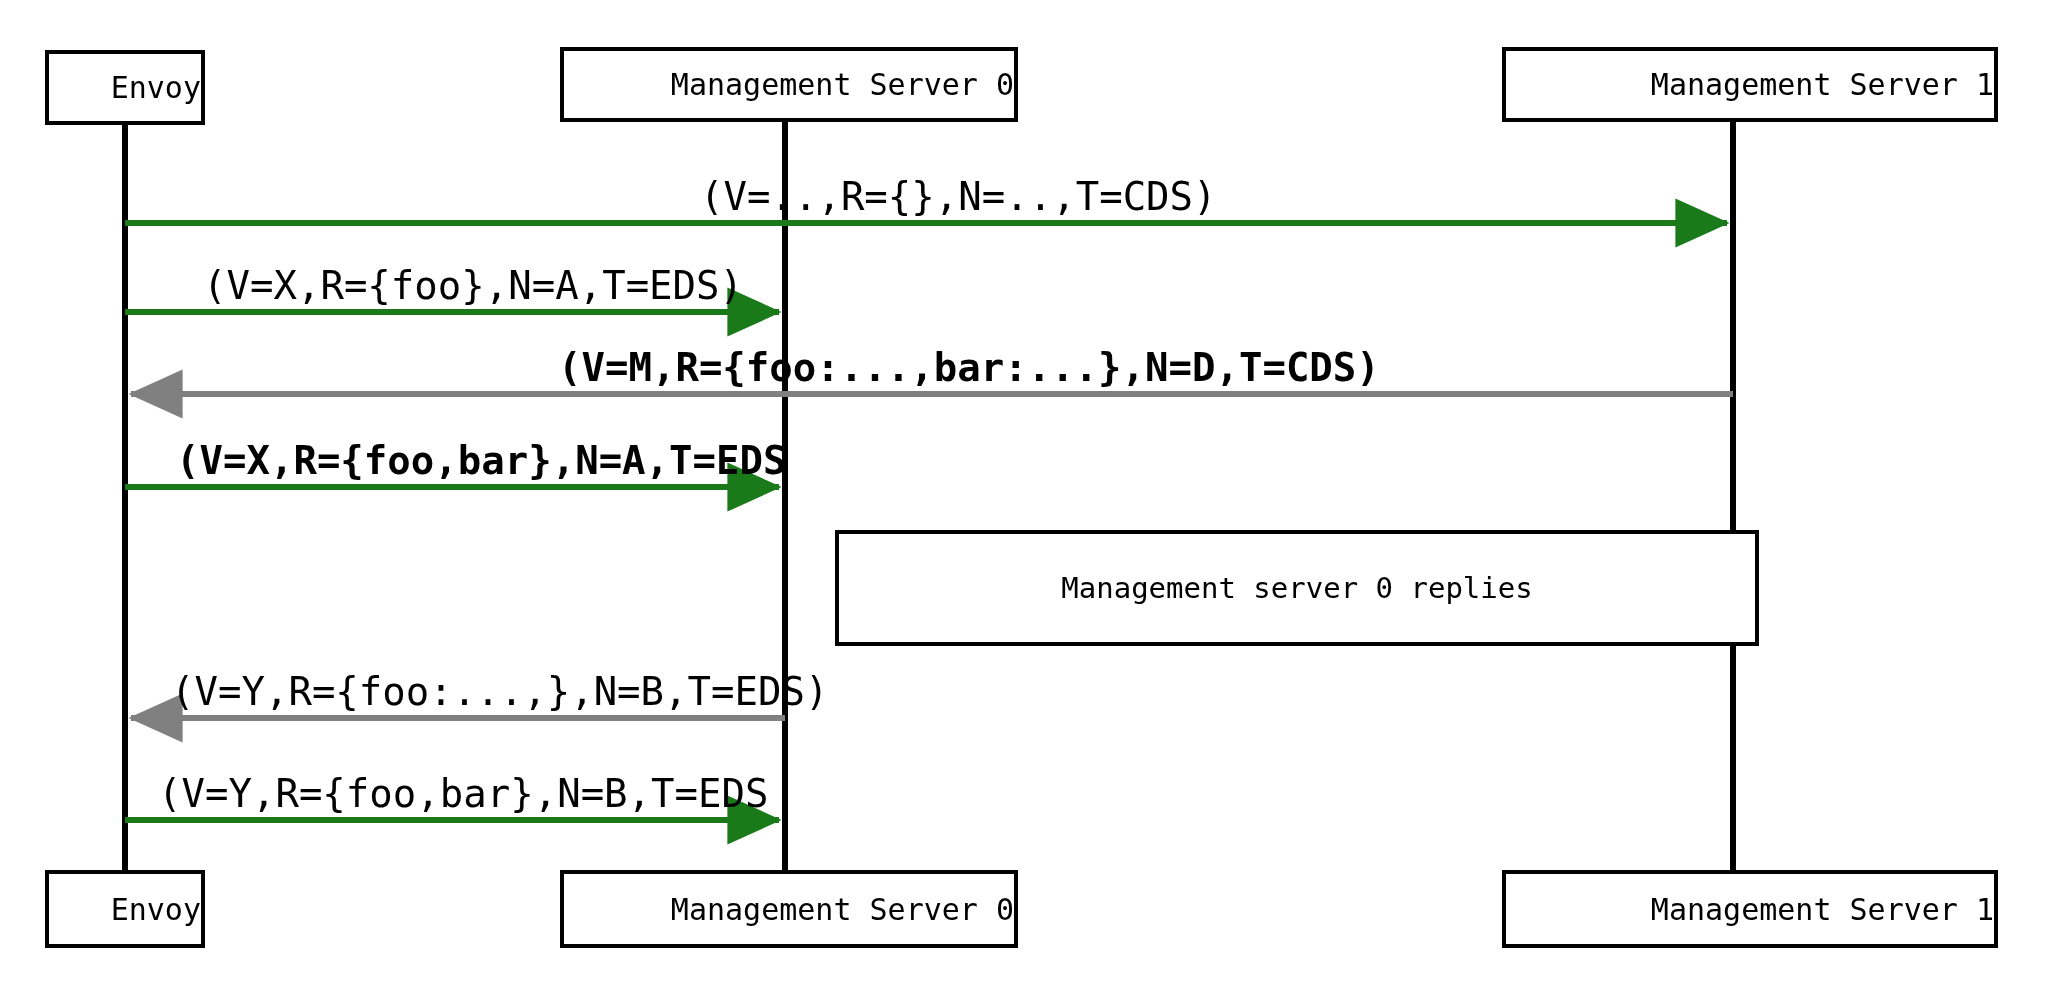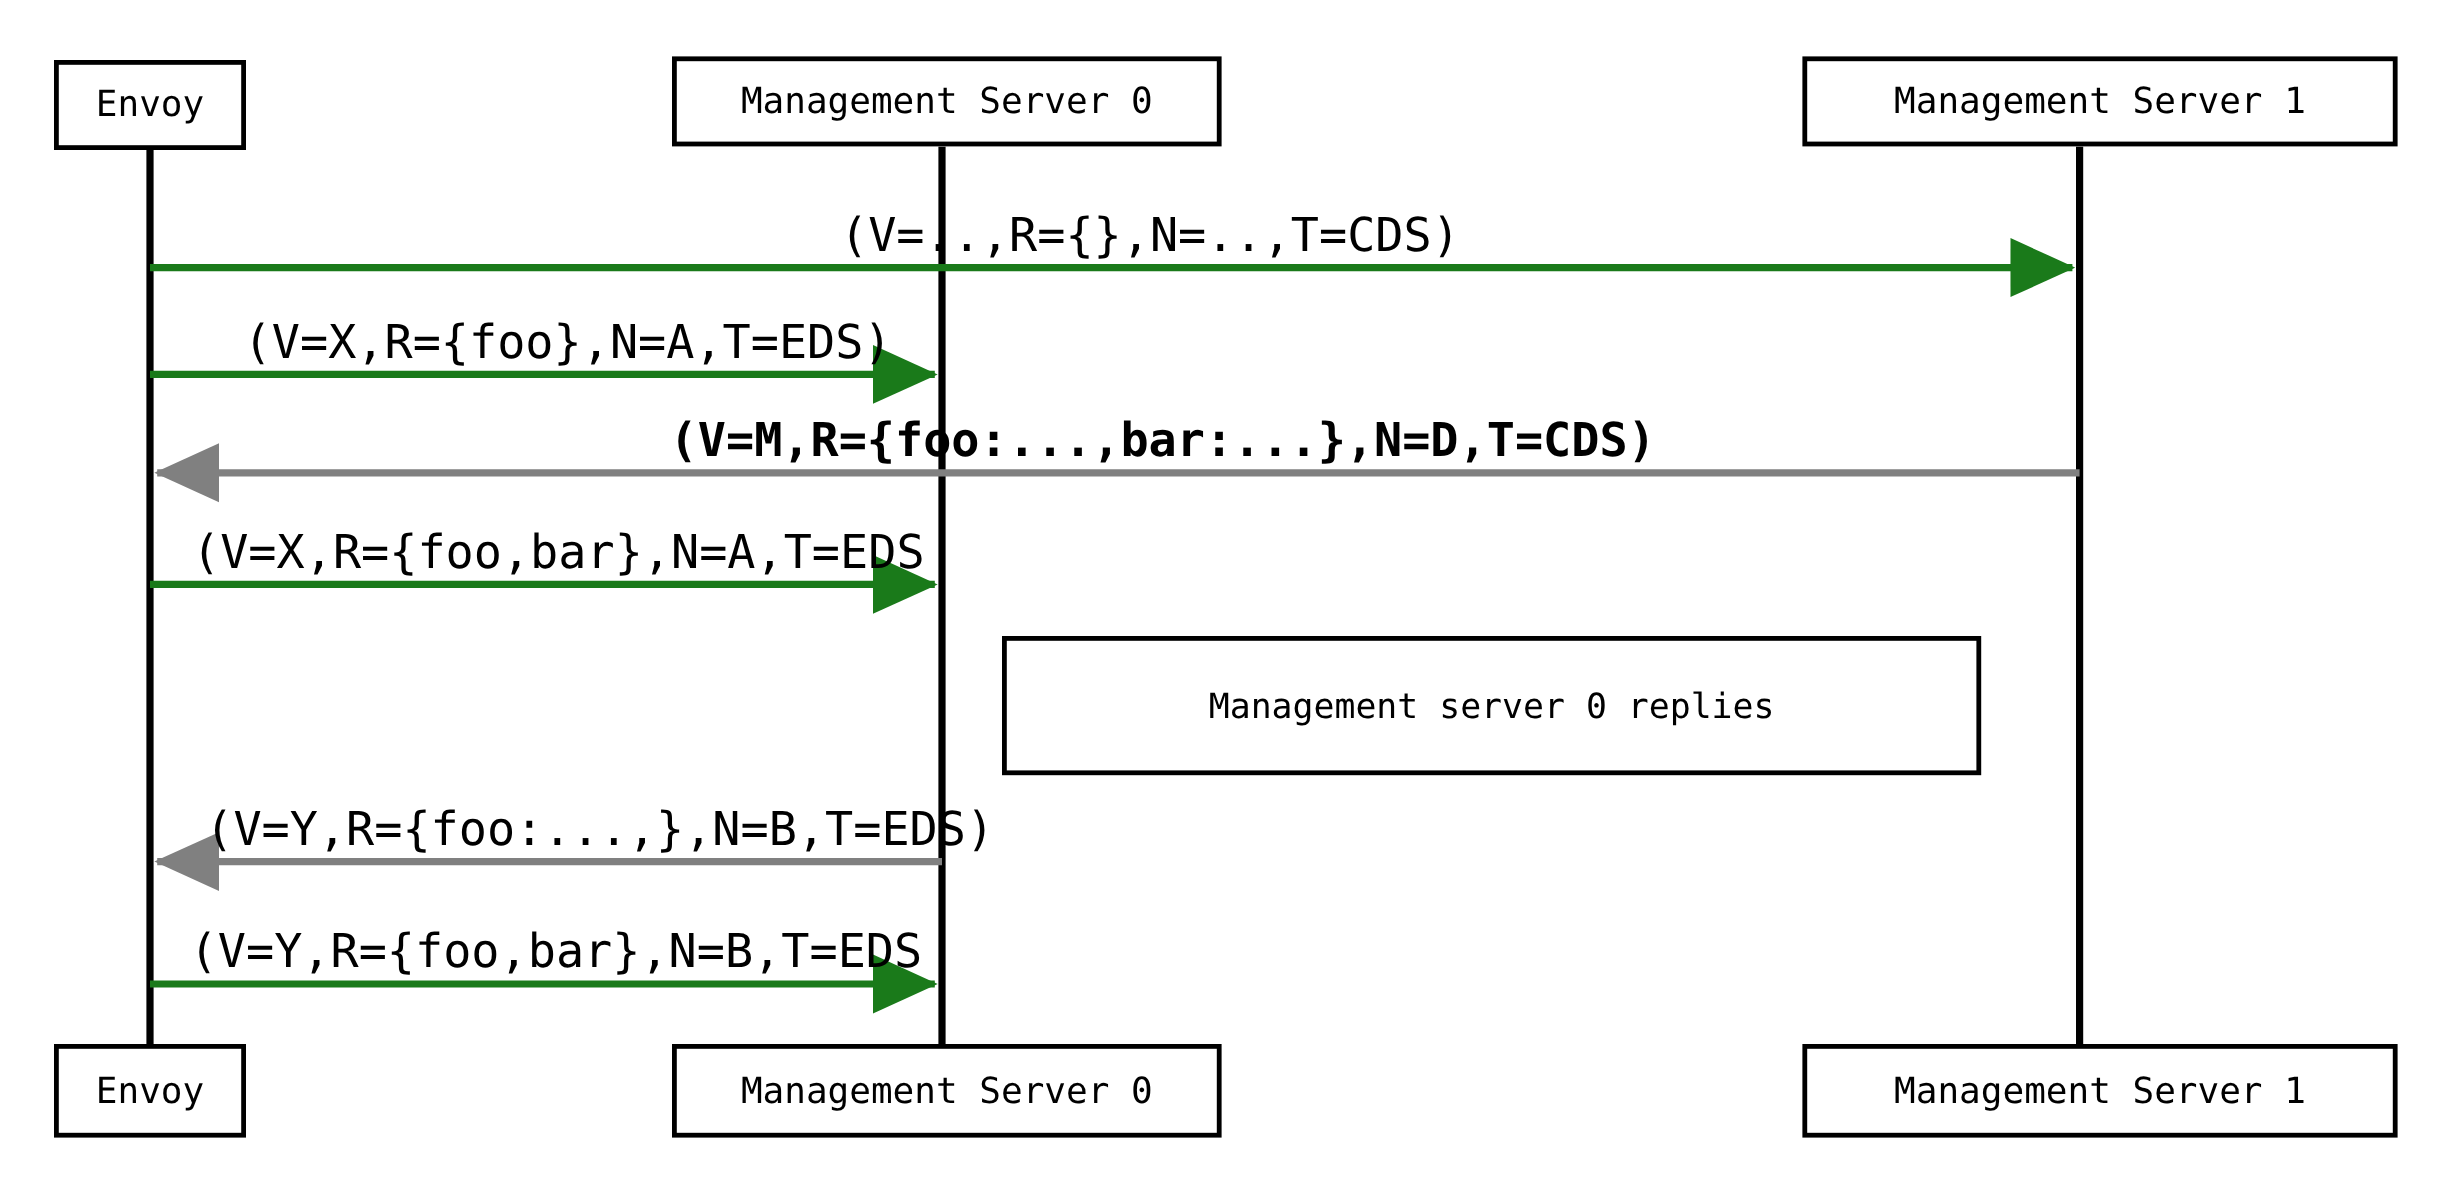--- a/index.html
+++ b/index.html
@@ -22,21 +22,21 @@
     width: 2048px;
     height: 996px;
   }
   .actor-box {
     position: absolute;
     box-sizing: border-box;
     border: 4px solid #000000;
     background: #ffffff;
     display: flex;
     align-items: center;
-    justify-content: center;
+    justify-content: flex-end;
   }
   .actor-label {
     font-family: "DejaVu Sans Mono", "Liberation Mono", monospace;
     font-size: 30px;
     color: #000000;
     white-space: pre;
     letter-spacing: 0px;
   }
   .note-box {
     position: absolute;
@@ -125,23 +125,23 @@
   <div class="actor-box" style="left:1502px; top:870px; width:496px; height:78px;">
     <span class="actor-label">Management Server 1</span>
   </div>
 
   <div class="msg-label" style="left:700px; top:180px;">(V=..,R={},N=..,T=CDS)</div>
 
   <div class="msg-label" style="left:203px; top:269px;">(V=X,R={foo},N=A,T=EDS)</div>
 
   <div class="msg-label" style="left:558px; top:351px;font-weight:bold;">(V=M,R={foo:...,bar:...},N=D,T=CDS)</div>
 
-  <div class="msg-label" style="left:160px; top:444px;">(V=X,R={foo,bar},N=A,T=EDS</div>
+  <div class="msg-label" style="left:176px; top:444px;font-weight:bold;">(V=X,R={foo,bar},N=A,T=EDS</div>
 
   <div class="msg-label" style="left:171px; top:675px;">(V=Y,R={foo:...,},N=B,T=EDS)</div>
 
   <div class="msg-label" style="left:158px; top:777px;">(V=Y,R={foo,bar},N=B,T=EDS</div>
 
-  <div class="note-box" style="left:835px; top:530px; width:816px; height:116px;">
+  <div class="note-box" style="left:835px; top:530px; width:924px; height:116px;">
     <div class="note-line">Management server 0 replies</div>
   </div>
 
 </div>
 
 </body></html>

